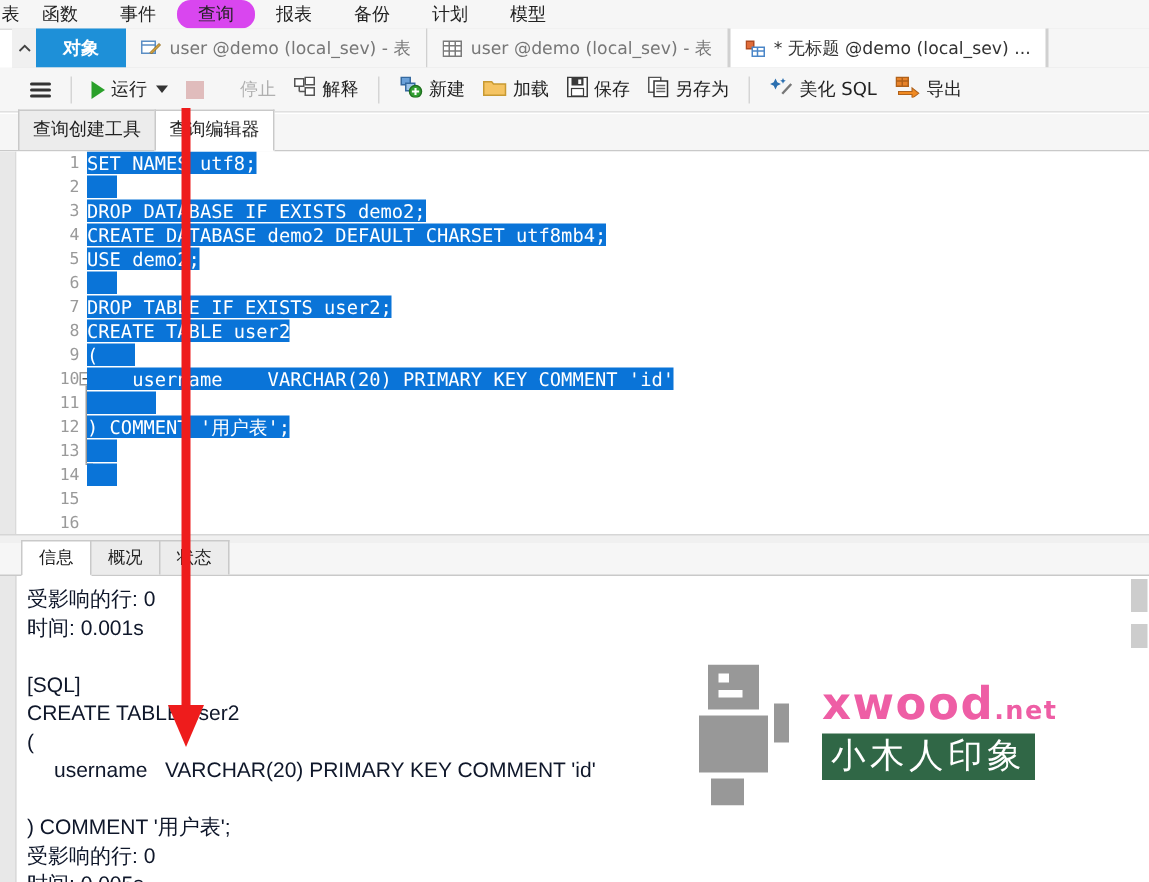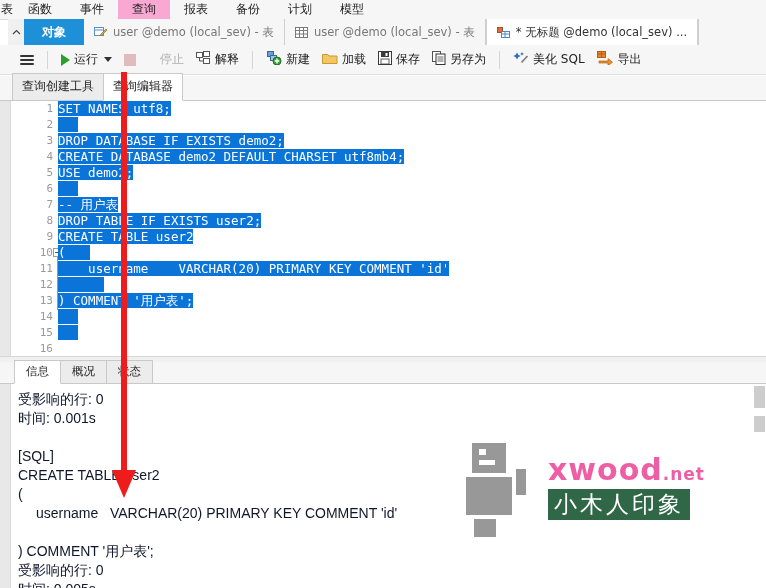--- a/index.html
+++ b/index.html
@@ -26,21 +26,22 @@
   .ribbon-item {
     display: flex; align-items: center; justify-content: center;
     height: 19px;
     font-size: 12px;
     color: #222;
     padding: 0 14px;
     white-space: nowrap;
   }
   .ribbon-item.first { padding-left: 0; width: 14px; overflow: hidden; padding-right: 0;}
   .ribbon-item.active {
-    background: #f9a8d4;
+    background: #d946ef;
+    border-radius: 9px;
   }
 
   
   .tabstrip {
     position: absolute; top: 19px; left: 8px;
     width: 766px; height: 26px;
     background: #f0f0f0;
     border-bottom: 1px solid #c8c8c8;
     display: flex; align-items: stretch;
   }
@@ -514,21 +515,20 @@
       <div class="fold-tick" style="left:46px; top:208px;"></div>
     </div>
 
     <div class="ed-code">
       <div class="code-line"><span class="caret-bar"></span><span class="sel">SET NAMES utf8;</span></div>
       <div class="code-line"><span class="sel" style="padding-right:20px"></span></div>
       <div class="code-line"><span class="sel">DROP DATABASE IF EXISTS demo2;</span></div>
       <div class="code-line"><span class="sel">CREATE DATABASE demo2 DEFAULT CHARSET utf8mb4;</span></div>
       <div class="code-line"><span class="sel">USE demo2;</span></div>
       <div class="code-line"><span class="sel" style="padding-right:20px"></span></div>
-      <div class="code-line"><span class="sel">-- 用户表</span></div>
       <div class="code-line"><span class="sel">DROP TABLE IF EXISTS user2;</span></div>
       <div class="code-line"><span class="sel">CREATE TABLE user2</span></div>
       <div class="code-line"><span class="sel" style="padding-right:24px">(</span></div>
       <div class="code-line"><span class="sel">    username    VARCHAR(20) PRIMARY KEY COMMENT 'id'</span></div>
       <div class="code-line"><span class="sel" style="padding-right:46px"></span></div>
       <div class="code-line"><span class="sel">) COMMENT '用户表';</span></div>
       <div class="code-line"><span class="sel" style="padding-right:20px"></span></div>
       <div class="code-line"><span class="sel" style="padding-right:20px"></span></div>
       <div class="code-line"><span></span></div>
     </div>

